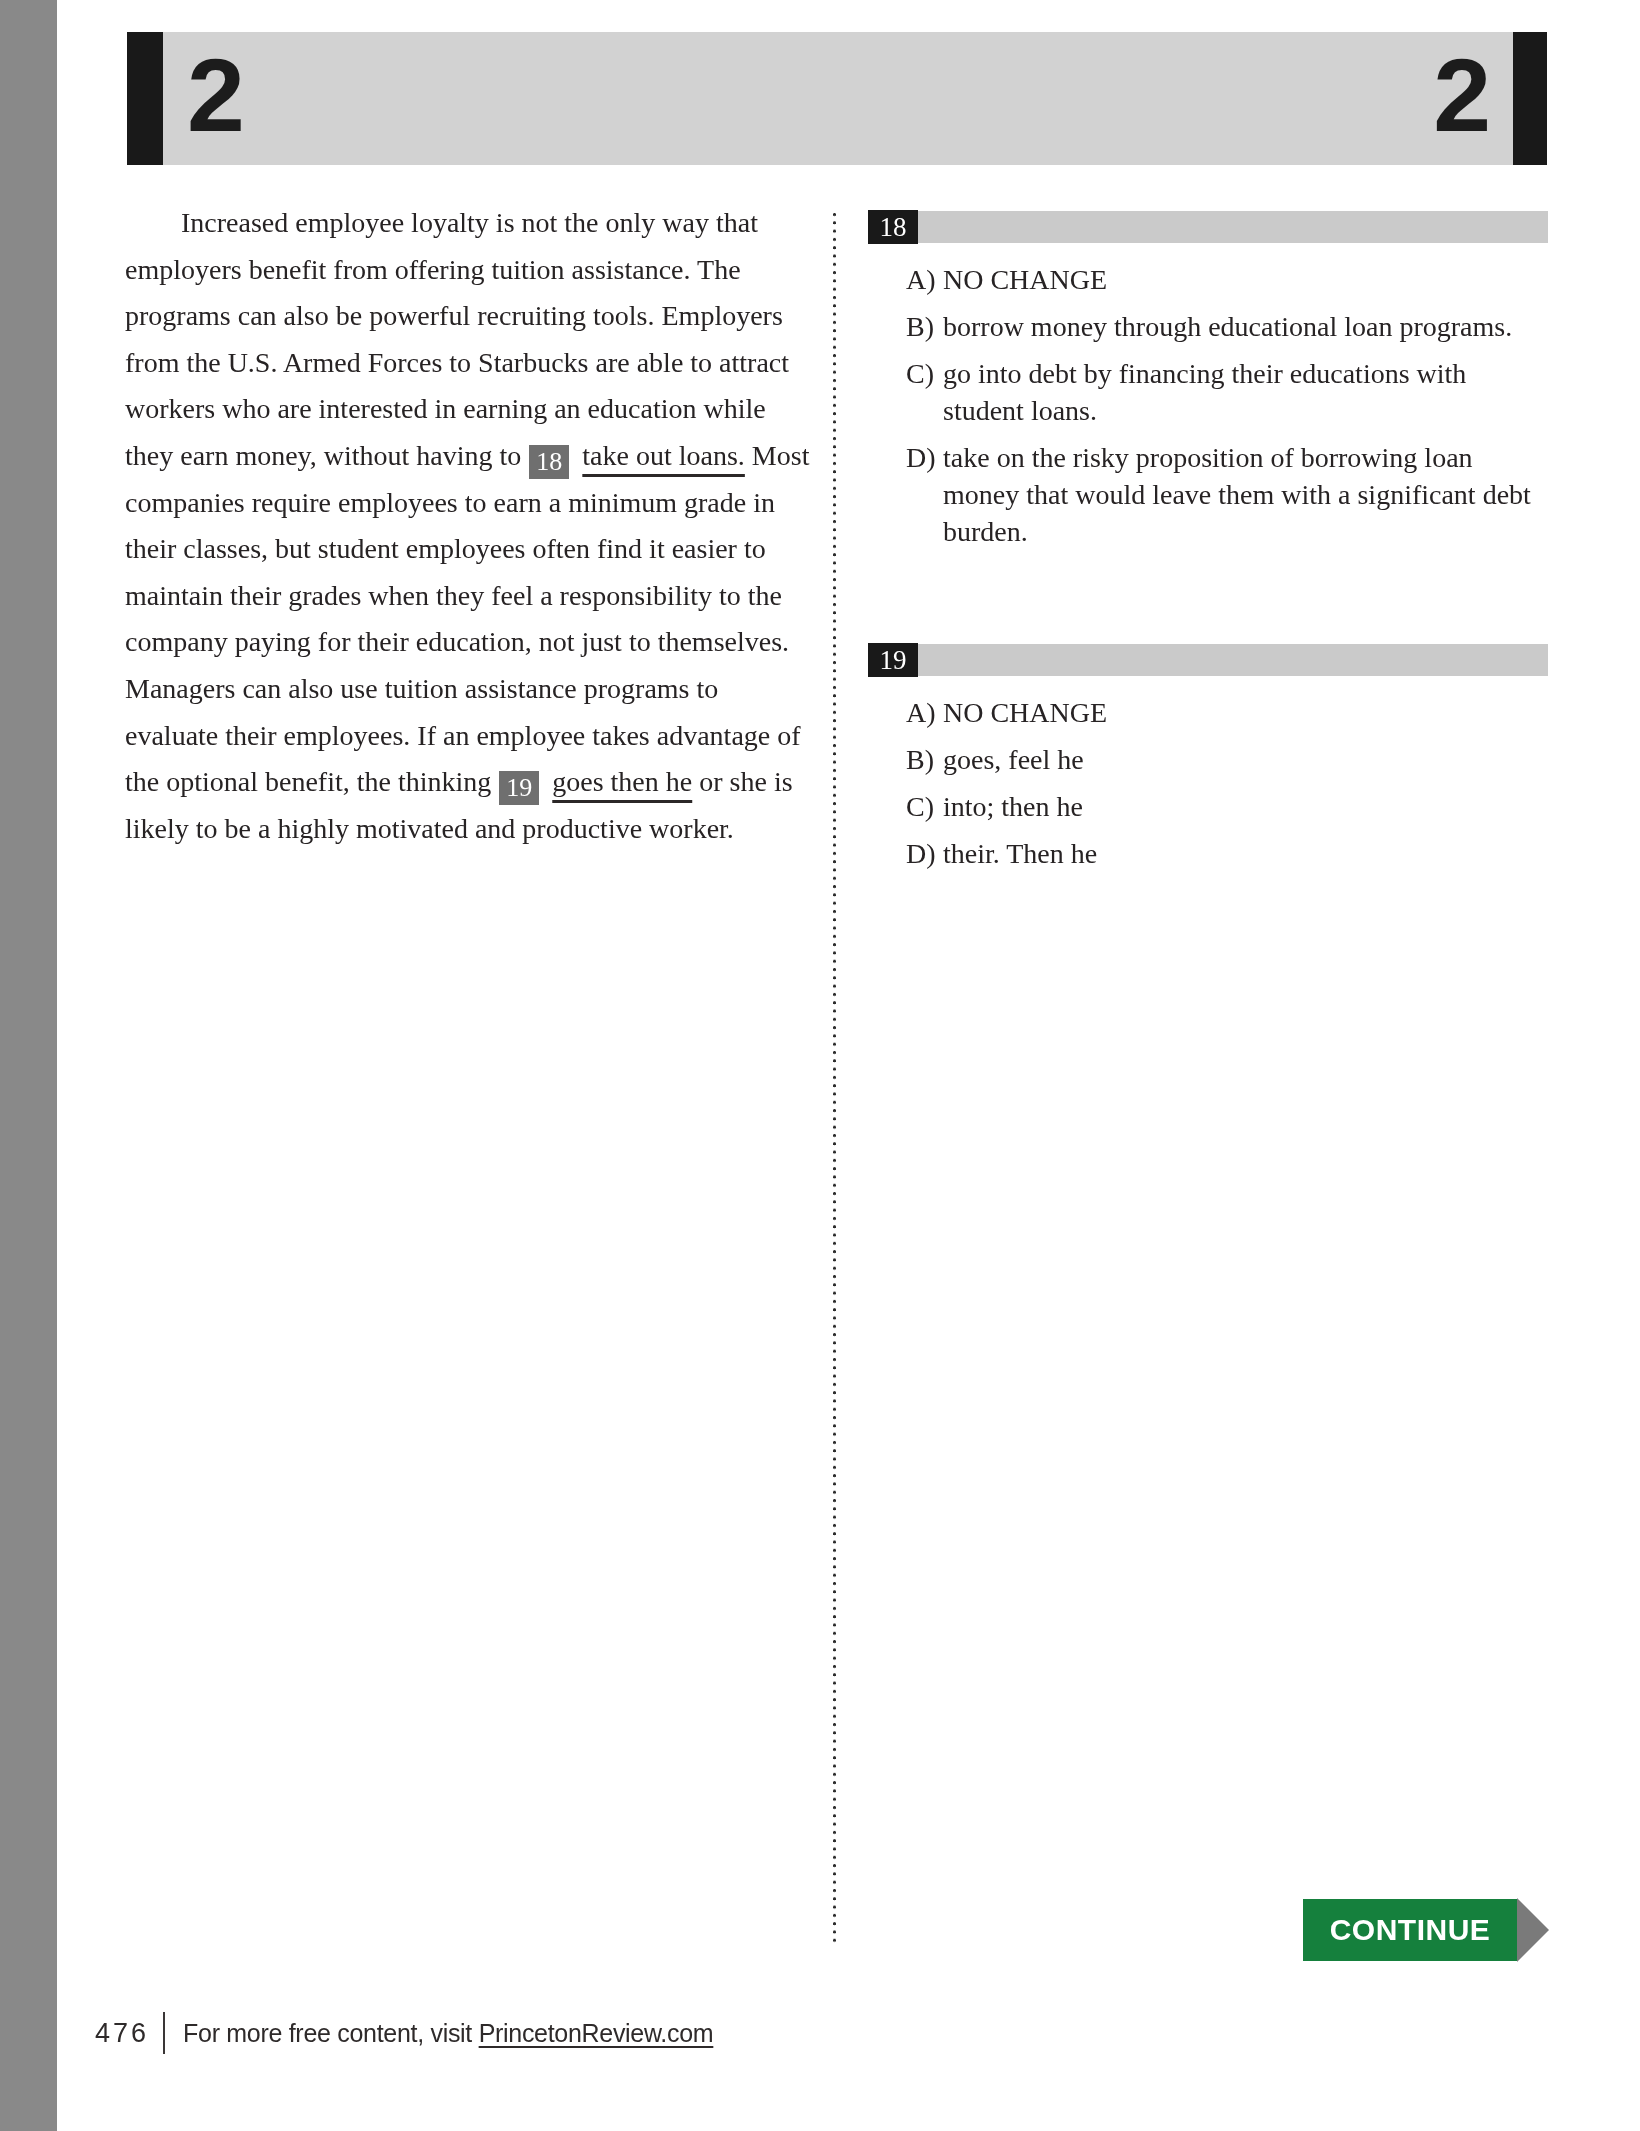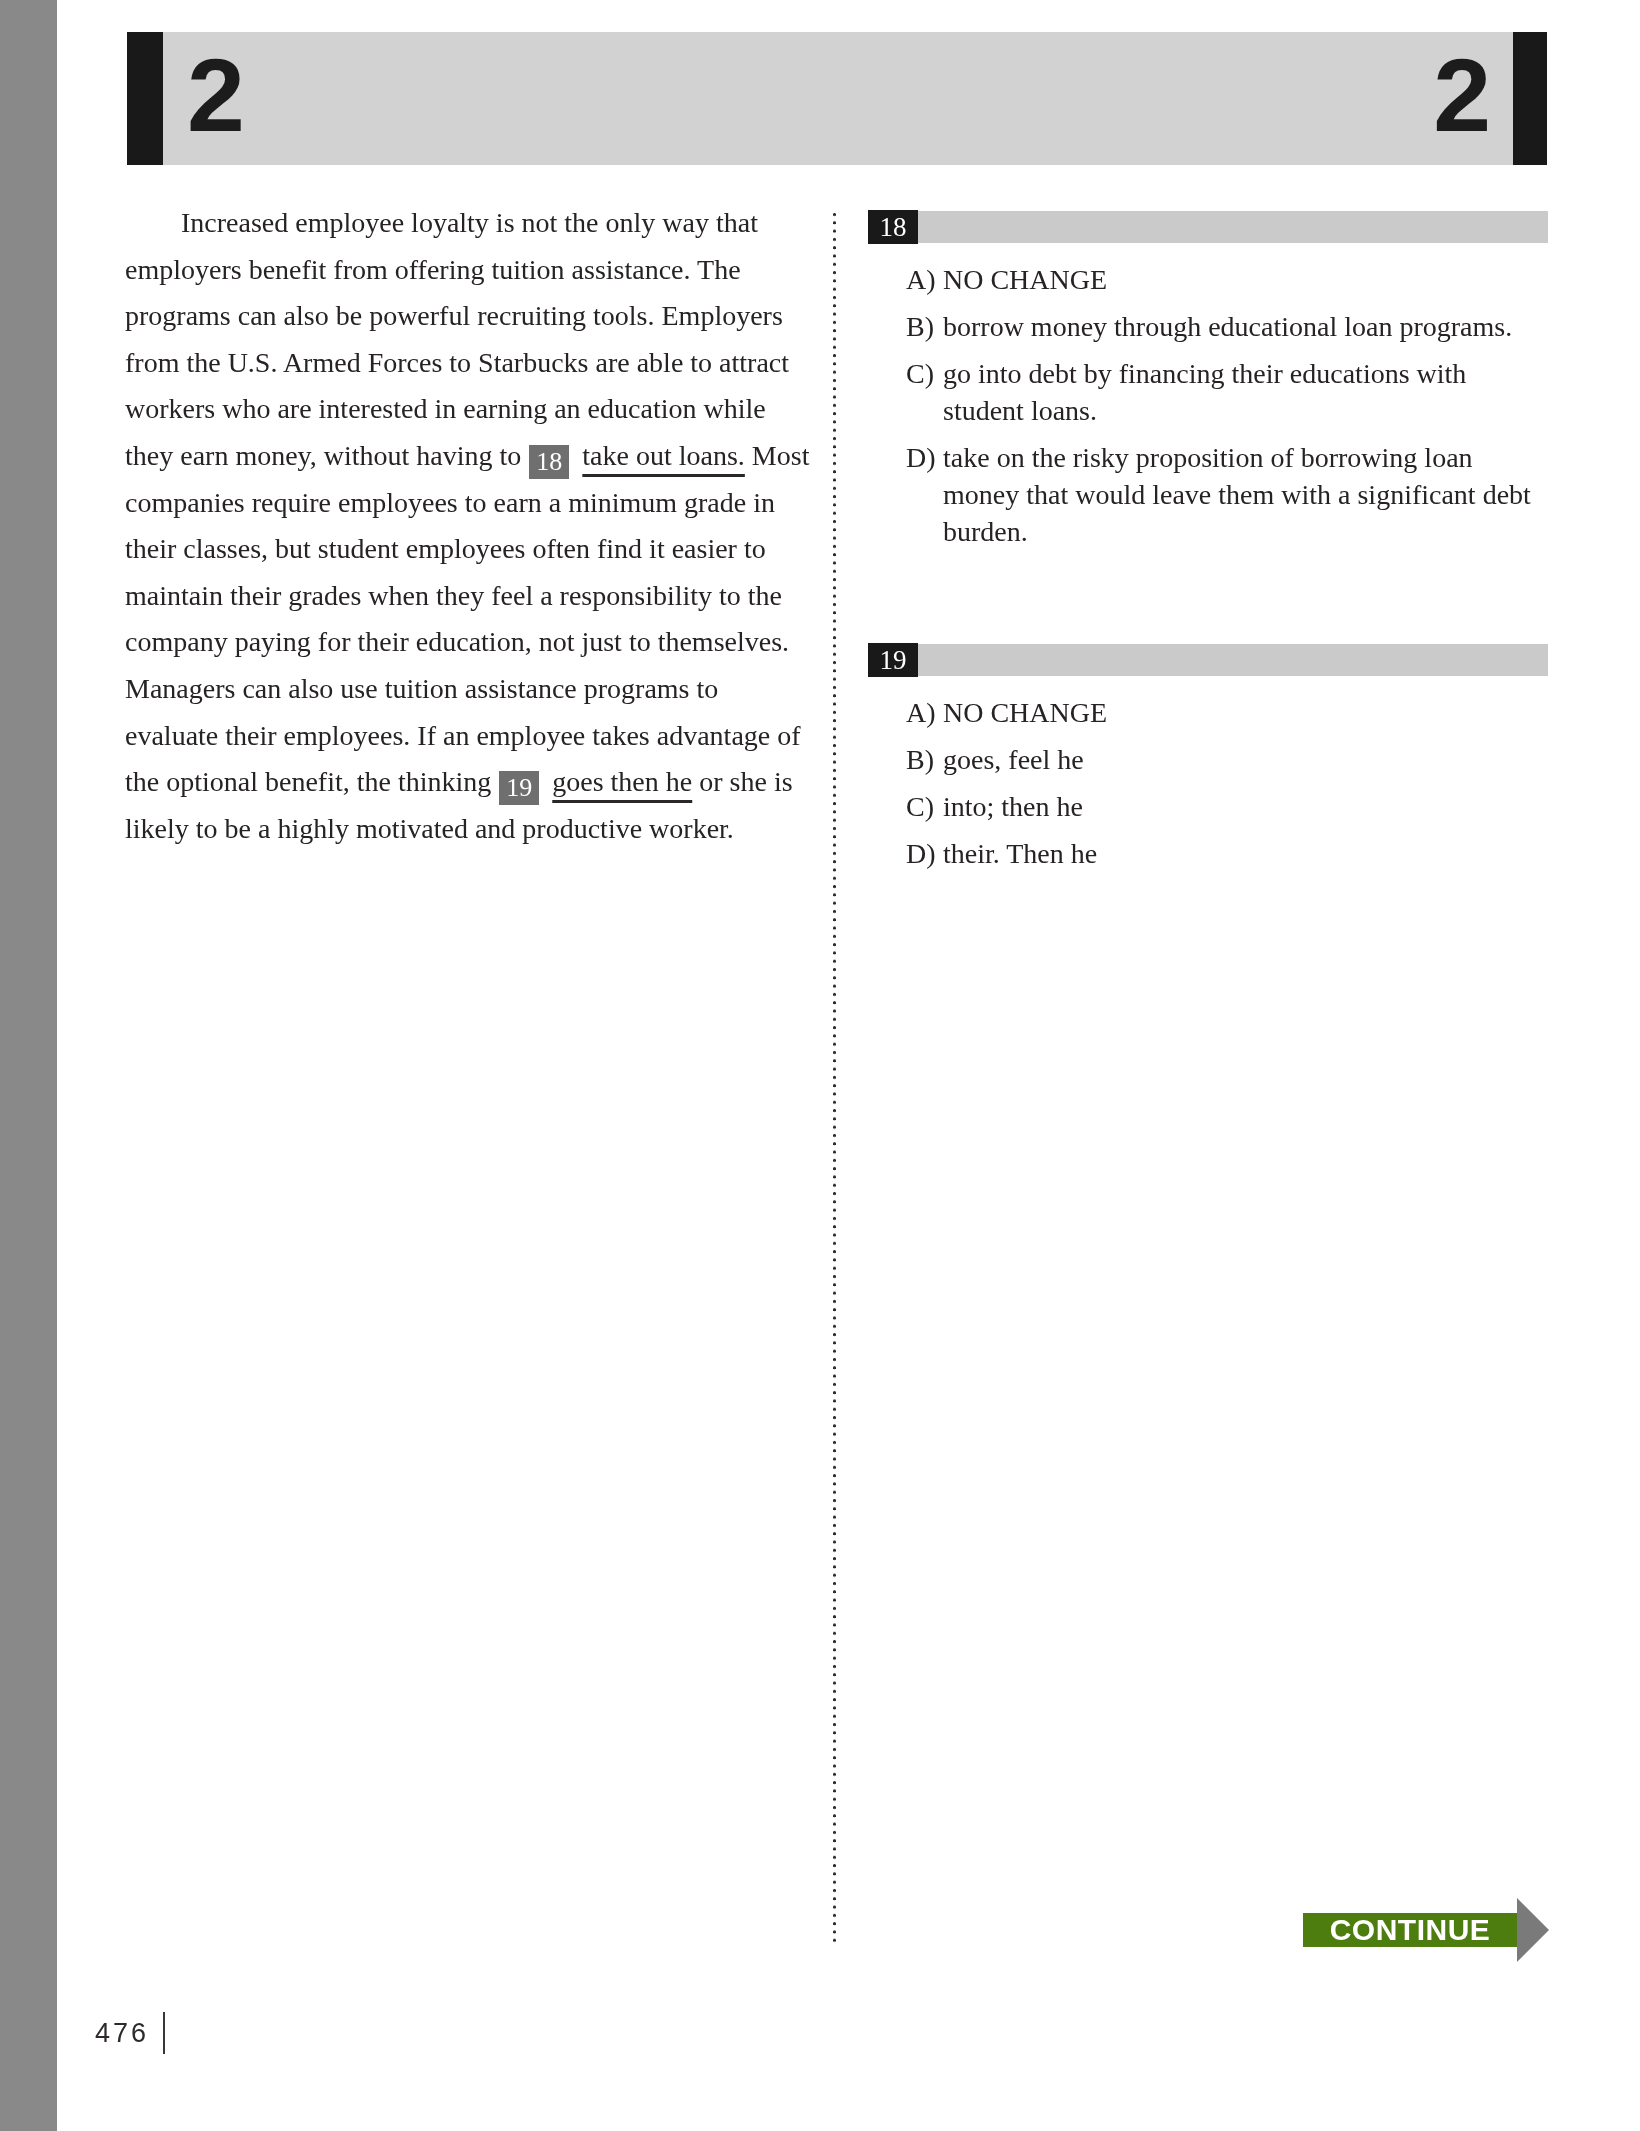--- a/index.html
+++ b/index.html
@@ -99,22 +99,22 @@
   .opt-text { flex: 1; max-width: 605px; }
 
   
   .continue {
     position: absolute; left: 1303px; top: 1898px;
     height: 64px;
     display: flex; align-items: center;
     cursor: pointer;
   }
   .continue-body {
-    width: 214px; height: 34px;
-    background: #4d7c0f; color: #ffffff;
+    width: 214px; height: 62px;
+    background: #15803d; color: #ffffff;
     font-family: "Liberation Sans", sans-serif;
     font-weight: 700; font-size: 30px; letter-spacing: 0.5px;
     display: flex; align-items: center; justify-content: center;
   }
   .continue-head {
     width: 0; height: 0;
     border-top: 32px solid transparent;
     border-bottom: 32px solid transparent;
     border-left: 32px solid #7a7a7a;
   }
@@ -211,13 +211,14 @@
 </div>
 
 <div class="continue">
   <div class="continue-body">CONTINUE</div>
   <div class="continue-head"></div>
 </div>
 
 <div class="footer">
   <span class="page-num">476</span>
   <span class="foot-divider"></span>
+  <span class="foot-text"><span>For more free content, visit </span><span class="foot-link">PrincetonReview.com</span></span>
 </div>
 
 </body></html>

